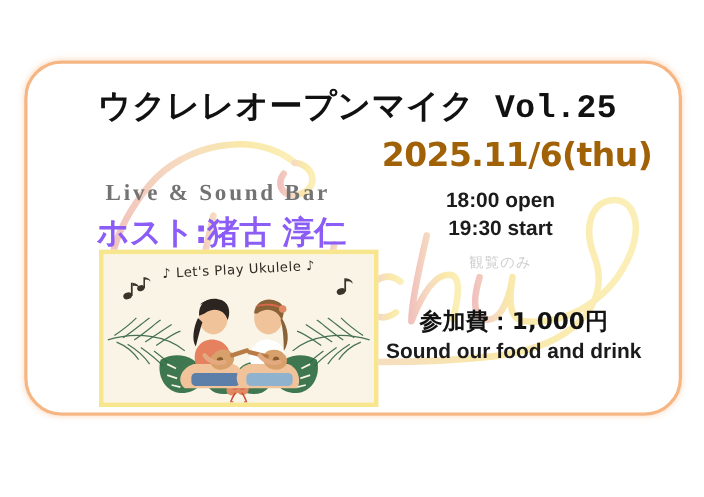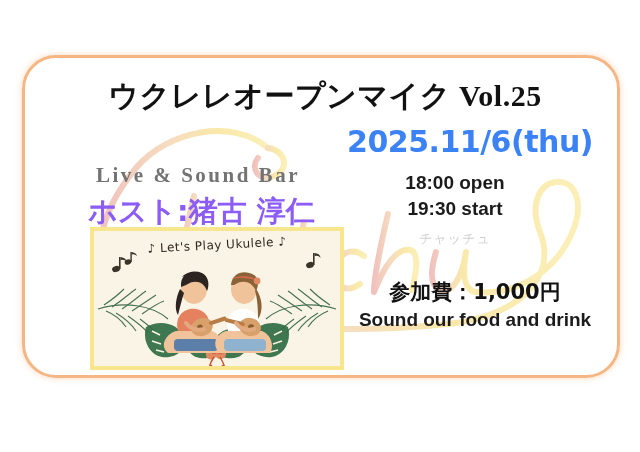--- a/index.html
+++ b/index.html
@@ -45,38 +45,38 @@
 
   
   .title {
     position: absolute;
     left: 0;
     top: 76px;
     width: 640px;
     text-align: center;
     padding-left: 10px;
     box-sizing: border-box;
-    font-family: Liberation Serif, serif;
+    font-family: Liberation Mono, monospace;
     font-weight: 700;
     font-size: 30px;
     letter-spacing: 0.5px;
     color: #111111;
     white-space: nowrap;
   }
   .date {
     position: absolute;
     left: 330px;
     top: 124px;
     width: 280px;
     text-align: center;
     font-family: "DejaVu Sans", "Liberation Sans", sans-serif;
     font-weight: 700;
     font-size: 30px;
     letter-spacing: -0.5px;
-    color: #3b82f6;
+    color: #a16207;
     white-space: nowrap;
   }
 
   
   .right-col {
     position: absolute;
     left: 330px;
     top: 170px;
     width: 250px;
     text-align: center;
@@ -92,21 +92,21 @@
   .kana-sub {
     margin-top: 8px;
     font-family: "DejaVu Sans", "Liberation Sans", sans-serif;
     font-size: 13px;
     letter-spacing: 1px;
     color: #cfcfcf;
     white-space: nowrap;
   }
   .price-block {
     position: absolute;
-    left: 350px;
+    left: 342px;
     top: 278px;
     width: 250px;
     text-align: center;
   }
   .price-line {
     font-family: "DejaVu Sans", "Liberation Sans", sans-serif;
     font-weight: 700;
     font-size: 21px;
     color: #121212;
     line-height: 29px;
@@ -322,21 +322,21 @@
         </g>
         <path d="M142 92 C 146 98, 154 100, 160 98" stroke="#e3a97f" stroke-width="4" fill="none" stroke-linecap="round"></path>
       </g>
     </svg>
     <div class="illus-caption">♪ Let's Play Ukulele ♪</div>
   </div>
 
   <div class="right-col">
     <div class="time-line">18:00 open</div>
     <div class="time-line">19:30 start</div>
-    <div class="kana-sub">チャッチュ</div>
+    <div class="kana-sub">観覧のみ</div>
   </div>
 
   <div class="price-block">
     <div class="price-line">参加費：1,000円</div>
     <div class="enjoy-line">Sound our food and drink</div>
   </div>
 
 </div>
 
 </body></html>

